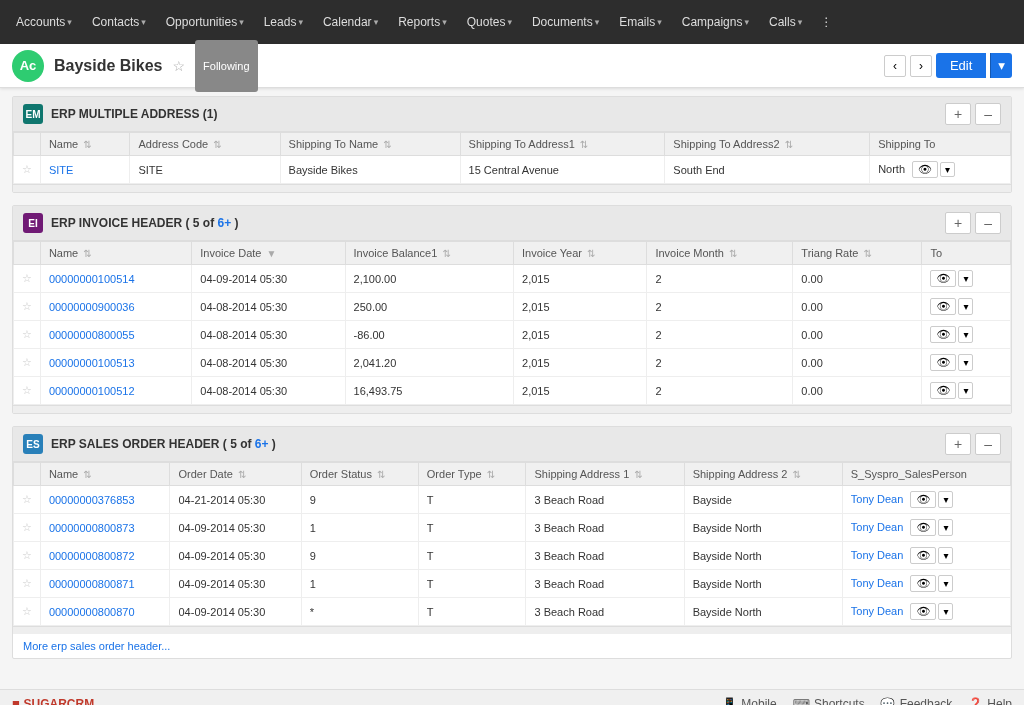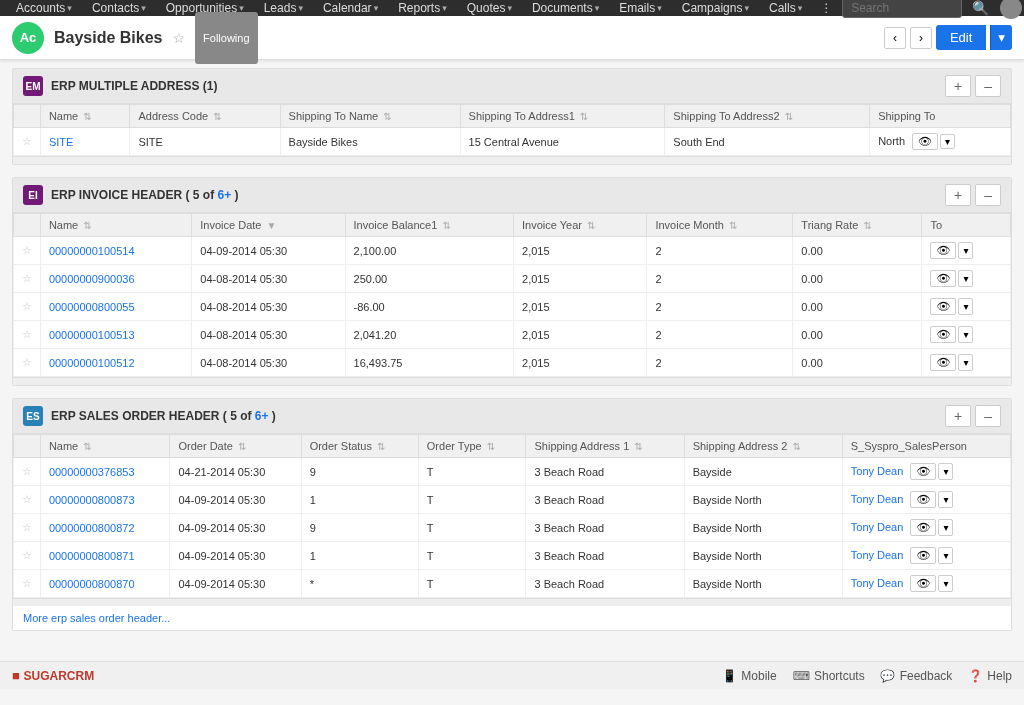--- a/index.html
+++ b/index.html
@@ -2,21 +2,21 @@
 <html><head>
   <meta charset="utf-8">
   <style>
     * { box-sizing: border-box; margin: 0; padding: 0; }
     body { font-family: Arial, sans-serif; font-size: 12px; color: #333; background: #f5f5f5; overflow-x: hidden; }
 
     
     .top-nav {
       background: #1a1a2e;
       background: #2d2d2d;
-      height: 16px;
+      height: 44px;
       display: flex;
       align-items: center;
       padding: 0 8px;
       gap: 4px;
       color: #ccc;
     }
     .nav-item {
       display: flex; align-items: center; gap: 2px;
       padding: 4px 8px;
       cursor: pointer;
@@ -107,21 +107,21 @@
       display: flex; align-items: center;
       padding: 6px 10px;
       border-bottom: 1px solid #ddd;
       gap: 8px;
     }
     .panel-icon {
       width: 20px; height: 20px; border-radius: 3px;
       display: flex; align-items: center; justify-content: center;
       font-size: 10px; color: white; font-weight: bold;
     }
-    .panel-icon.em { background: #701a75; }
+    .panel-icon.em { background: #0f766e; }
     .panel-icon.ei { background: #701a75; }
     .panel-icon.es { background: #2980b9; }
     .panel-title { font-weight: bold; font-size: 12px; color: #333; }
     .panel-title .count { color: #1a73e8; }
     .panel-actions { margin-left: auto; display: flex; gap: 4px; }
     .panel-btn {
       border: 1px solid #ccc; background: white;
       padding: 2px 8px; cursor: pointer; border-radius: 2px;
       font-size: 14px; color: #666;
     }
@@ -217,26 +217,20 @@
   <div class="nav-item">
     <span>Campaigns</span>
     <span class="arrow">▾</span>
   </div>
   <div class="nav-item">
     <span>Calls</span>
     <span class="arrow">▾</span>
   </div>
   <div class="nav-item" style="padding:4px 6px;">
     <span>⋮</span>
-  </div>
-  <div class="nav-search">
-    <input type="text" placeholder="Search" style="">
-    <button class="nav-icon-btn">🔍</button>
-    <div class="nav-avatar"></div>
-
   </div>
 </div>
 
 <div class="account-header">
   <div class="account-avatar">
     <span>Ac</span>
   </div>
   <span class="account-name">Bayside Bikes</span>
   <span class="star-icon">☆</span>
   <span class="following-badge">Following</span>

